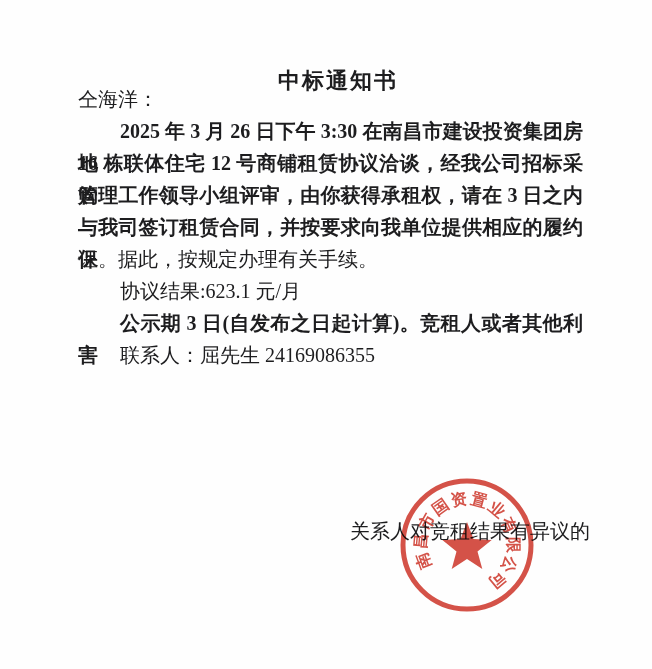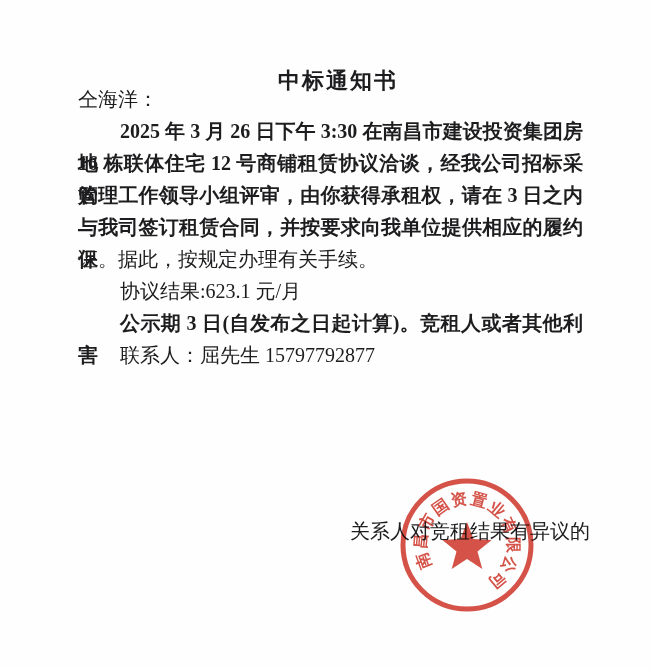--- a/index.html
+++ b/index.html
@@ -84,21 +84,21 @@
 
   <div class="doc-body">
     <div class="line">仝海洋：</div>
     <div class="line indent justify">2025 年 3 月 26 日下午 3:30 在南昌市建设投资集团房地</div>
     <div class="line justify">16 栋联体住宅 12 号商铺租赁协议洽谈，经我公司招标采购</div>
     <div class="line justify">管理工作领导小组评审，由你获得承租权，请在 3 日之内</div>
     <div class="line justify">与我司签订租赁合同，并按要求向我单位提供相应的履约保</div>
     <div class="line">证。据此，按规定办理有关手续。</div>
     <div class="line indent">协议结果:623.1 元/月</div>
     <div class="line indent justify">公示期 3 日(自发布之日起计算)。竞租人或者其他利害</div>
-    <div class="line indent">联系人：屈先生 15797792877</div>
+    <div class="line indent">联系人：屈先生 24169086355</div>
   </div>
 
   <div class="sig-company">关系人对竞租结果有异议的</div>
 
   <svg class="seal" viewBox="0 0 150 150" xmlns="http://www.w3.org/2000/svg">
     <circle class="ring" cx="75" cy="75" r="64"></circle>
     <polygon class="star" points="75,52 81.5,69.1 99.7,70.0 85.5,81.4 90.3,99.0 75,89 59.7,99.0 64.5,81.4 50.3,70.0 68.5,69.1"></polygon>
     <g>
         <text x="75" y="34" text-anchor="middle" transform="rotate(-110 75 75)">南</text>
         <text x="75" y="34" text-anchor="middle" transform="rotate(-85 75 75)">昌</text>

